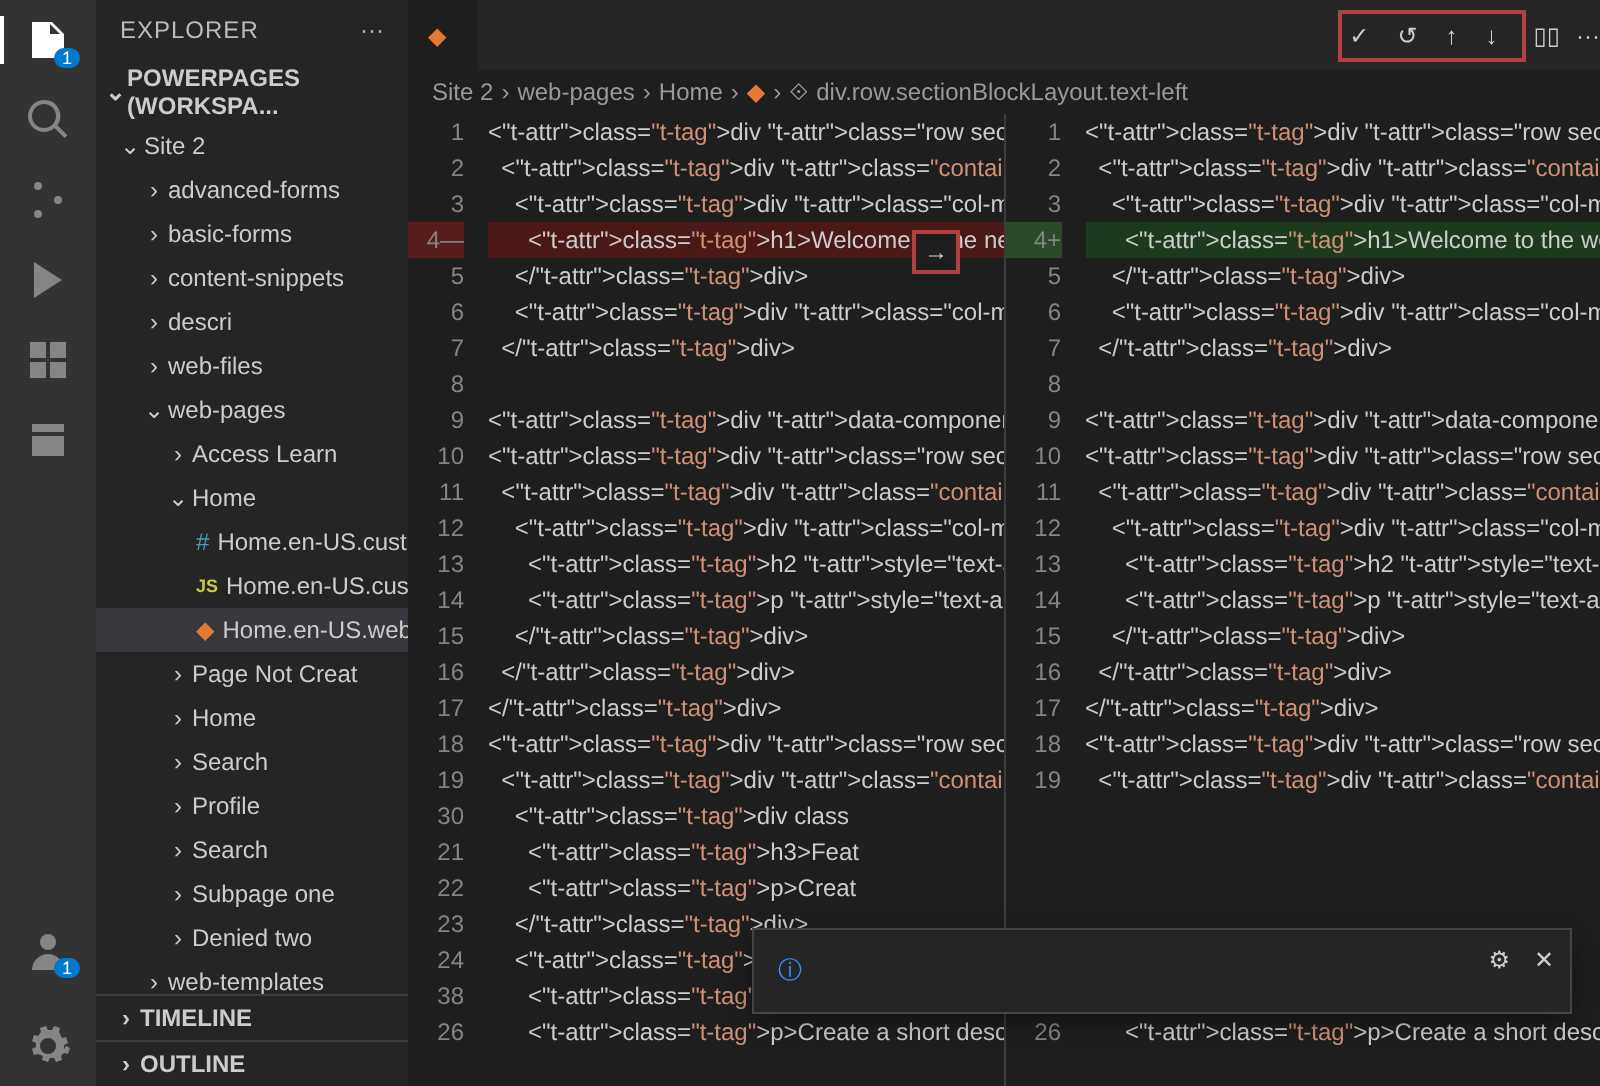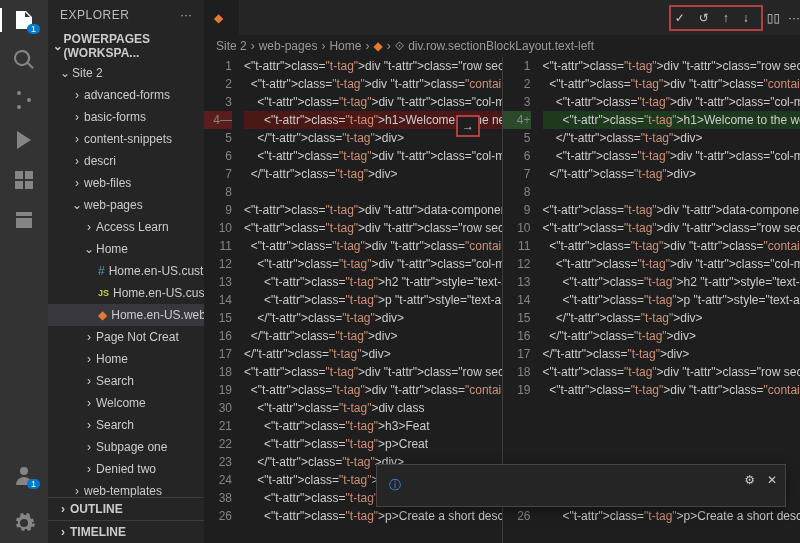--- a/index.html
+++ b/index.html
@@ -169,41 +169,41 @@
     <div class="ti" style="padding-left:34px">
           <span class="chev">›</span>
           <span>Home</span>
         </div>
     <div class="ti" style="padding-left:34px">
           <span class="chev">›</span>
           <span>Search</span>
         </div>
     <div class="ti" style="padding-left:34px">
           <span class="chev">›</span>
-          <span>Welcome</span>
+          <span>Profile</span>
         </div>
     <div class="ti" style="padding-left:34px">
           <span class="chev">›</span>
           <span>Search</span>
         </div>
     <div class="ti" style="padding-left:34px">
           <span class="chev">›</span>
           <span>Subpage one</span>
         </div>
     <div class="ti" style="padding-left:34px">
           <span class="chev">›</span>
           <span>Denied two</span>
         </div>
     <div class="ti" style="padding-left:22px">
           <span class="chev">›</span>
           <span>web-templates</span>
         </div>
   </div>
+  <div class="outline"><span class="chev">›</span><span>TIMELINE</span></div>
   <div class="outline"><span class="chev">›</span><span>OUTLINE</span></div>
-  <div class="outline"><span class="chev">›</span><span>TIMELINE</span></div>
 </div>
 
 <div class="main">
   <div class="tabs">
     <div class="tab">
           <span class="ic">◆</span>
         </div>
     <div class="diff-actions">
       <span>✓</span>
       <span>↺</span>

